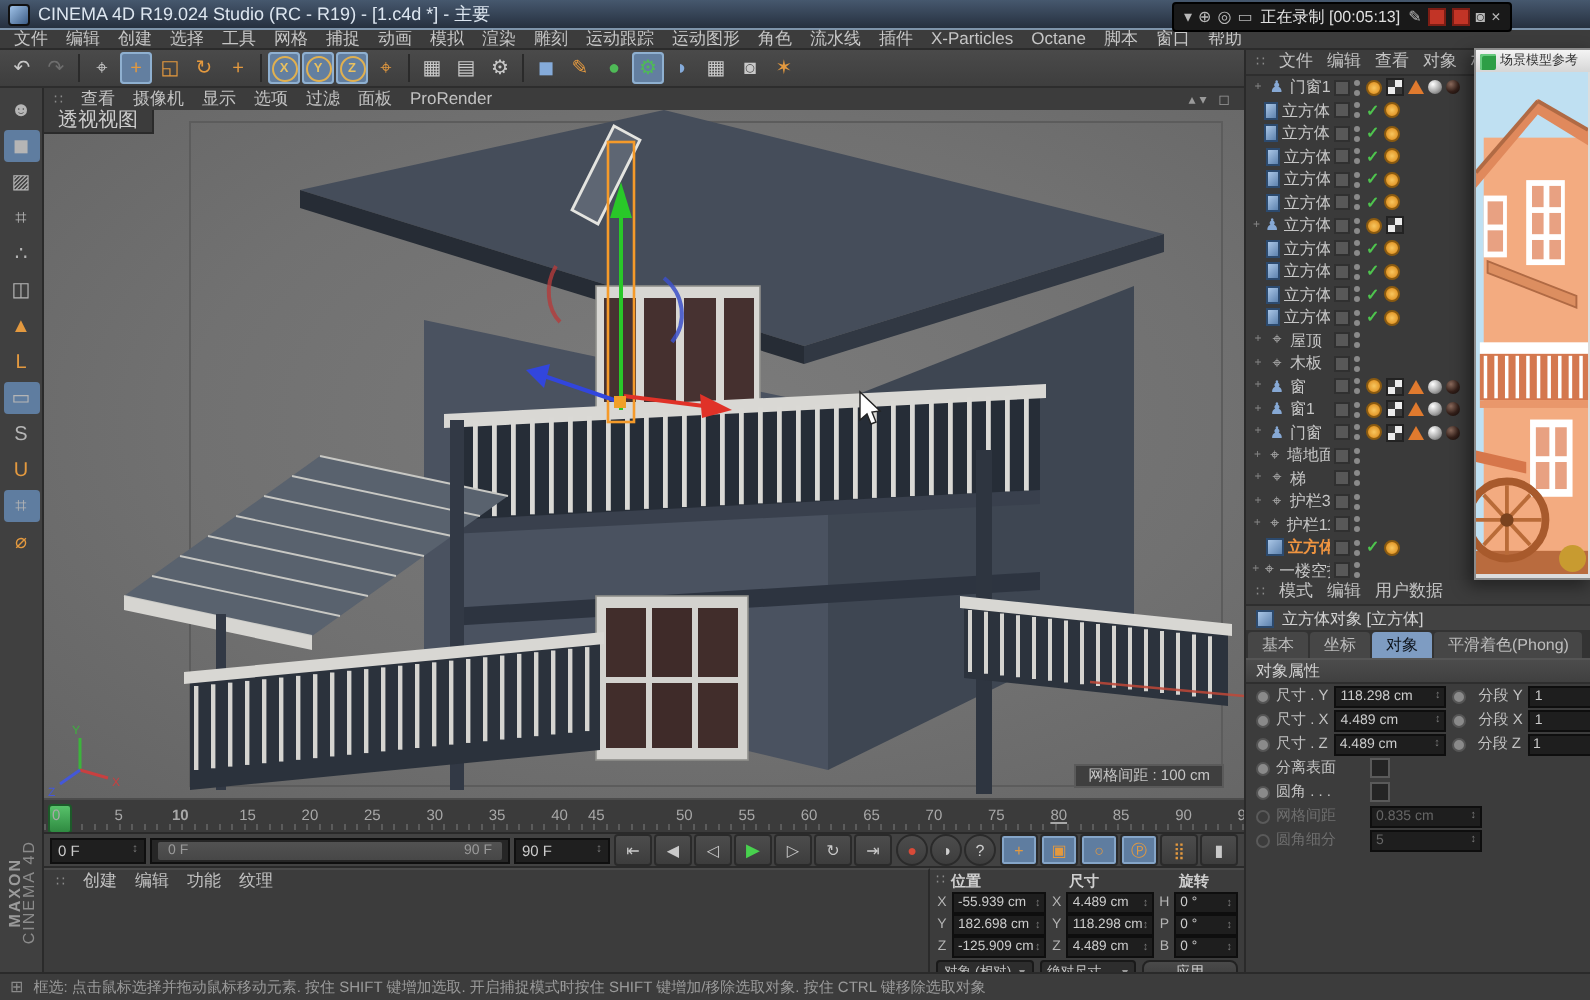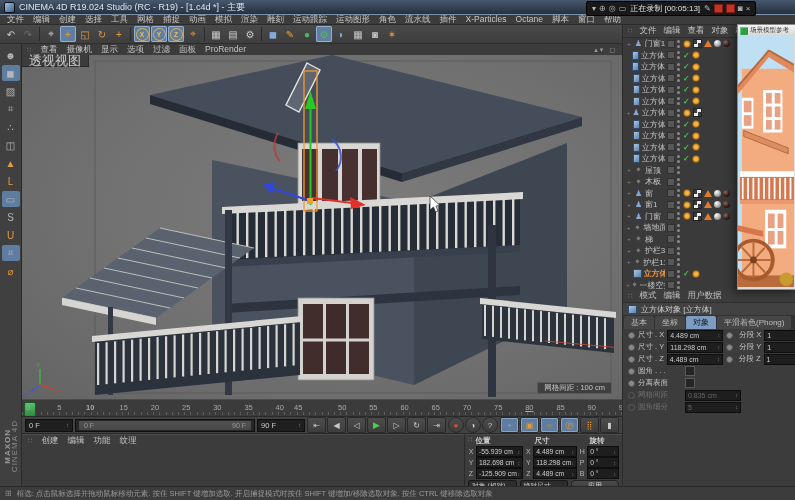--- a/index.html
+++ b/index.html
@@ -40,21 +40,21 @@
   #brand{margin-top:auto;margin-bottom:14px;display:flex;gap:0;align-items:center}
   #brand span{writing-mode:vertical-rl;transform:rotate(180deg);color:#8b8b8b;font-size:8px;letter-spacing:1px;line-height:7px}
   #brand .bt{font-weight:bold;color:#9a9a9a}
   
   #vpmenu{left:22px;top:44px;width:600px;height:11px;background:#3c3c3c;display:flex;gap:9px;align-items:center;
     padding:0 5px;font-size:8.5px;color:#c2c2c2;box-sizing:border-box}
   #vpmenu::before{content:"∷";color:#8a8a8a;font-size:7px}
   #vp-win-ic{margin-left:auto;color:#9a9a9a;font-size:7px;letter-spacing:2px}
   #canvas{left:22px;top:55px;width:600px;height:344px;background:radial-gradient(ellipse at 55% 45%,#7b7b7b 0%,#717171 55%,#646464 100%)}
   #viewtab{position:absolute;left:0;top:0;background:#3c3c3c;border-right:1px solid #2a2a2a;border-bottom:1px solid #2a2a2a;
-    padding:0 7px;height:11px;line-height:11px;font-size:13px;color:#cdcdcd;z-index:5}
+    padding:0 7px;height:11px;line-height:11px;font-size:10px;color:#cdcdcd;z-index:5}
   #gridlabel{position:absolute;right:10px;bottom:5px;background:#3f3f3f;border:1px solid #5a5a5a;
     padding:0 6px;height:10px;line-height:10px;font-size:7.5px;color:#c6c6c6;z-index:5}
   
   #ruler{left:22px;top:399px;width:600px;height:18px;background:#3b3b3b;border-top:1px solid #4c4c4c;
     border-bottom:1px solid #2a2a2a;box-sizing:border-box;overflow:hidden}
   #ruler .minor{position:absolute;left:0;bottom:1px;width:600px;height:3px;
     background:repeating-linear-gradient(90deg,#5c5c5c 0 1px,transparent 1px 6.24px)}
   .tick{position:absolute;top:3px;font-size:7.5px;color:#a8a8a8}
   #playhead{position:absolute;left:2px;top:2px;width:10px;height:13px;background:linear-gradient(#57c26a,#2f8a41);
     border:1px solid #1d5a2a;border-radius:2px}
@@ -890,65 +890,66 @@
   <div id="attr-title">
     <span class="ic"></span>
     <span>立方体对象 [立方体]</span>
   </div>
   <div id="attrtabs">
       <span class="atab">基本</span>
       <span class="atab">坐标</span>
       <span class="atab on">对象</span>
       <span class="atab">平滑着色(Phong)</span>
     </div>
-
+  <div id="attrsec">对象属性</div>
+
+  <div class="arow">
+      <span class="kdot"></span>
+    <span class="albl">尺寸 . Y</span>
+    <span class="afield">
+        <span>118.298 cm</span>
+      </span>
+    <span class="kdot"></span>
+    <span class="albl2">分段 Y</span>
+    <span class="afield seg">
+        <span>1</span>
+      </span>
+    </div>
   <div class="arow">
       <span class="kdot"></span>
     <span class="albl">尺寸 . X</span>
     <span class="afield">
         <span>4.489 cm</span>
       </span>
     <span class="kdot"></span>
     <span class="albl2">分段 X</span>
     <span class="afield seg">
         <span>1</span>
       </span>
     </div>
   <div class="arow">
       <span class="kdot"></span>
-    <span class="albl">尺寸 . Y</span>
-    <span class="afield">
-        <span>118.298 cm</span>
-      </span>
-    <span class="kdot"></span>
-    <span class="albl2">分段 Y</span>
-    <span class="afield seg">
-        <span>1</span>
-      </span>
-    </div>
-  <div class="arow">
-      <span class="kdot"></span>
     <span class="albl">尺寸 . Z</span>
     <span class="afield">
         <span>4.489 cm</span>
       </span>
     <span class="kdot"></span>
     <span class="albl2">分段 Z</span>
     <span class="afield seg">
         <span>1</span>
       </span>
     </div>
   <div class="arow">
       <span class="kdot"></span>
-    <span class="albl" style="width:44px">圆角 . . .</span>
+    <span class="albl" style="width:44px">分离表面</span>
     <span class="cb"></span>
     </div>
   <div class="arow">
       <span class="kdot"></span>
-    <span class="albl" style="width:44px">分离表面</span>
+    <span class="albl" style="width:44px">圆角 . . .</span>
     <span class="cb"></span>
     </div>
   <div class="arow">
       <span class="kdot off"></span>
     <span class="albl dis" style="width:44px">网格间距</span>
     <span class="afield fdis">
         <span>0.835 cm</span>
       </span>
     </div>
   <div class="arow">

